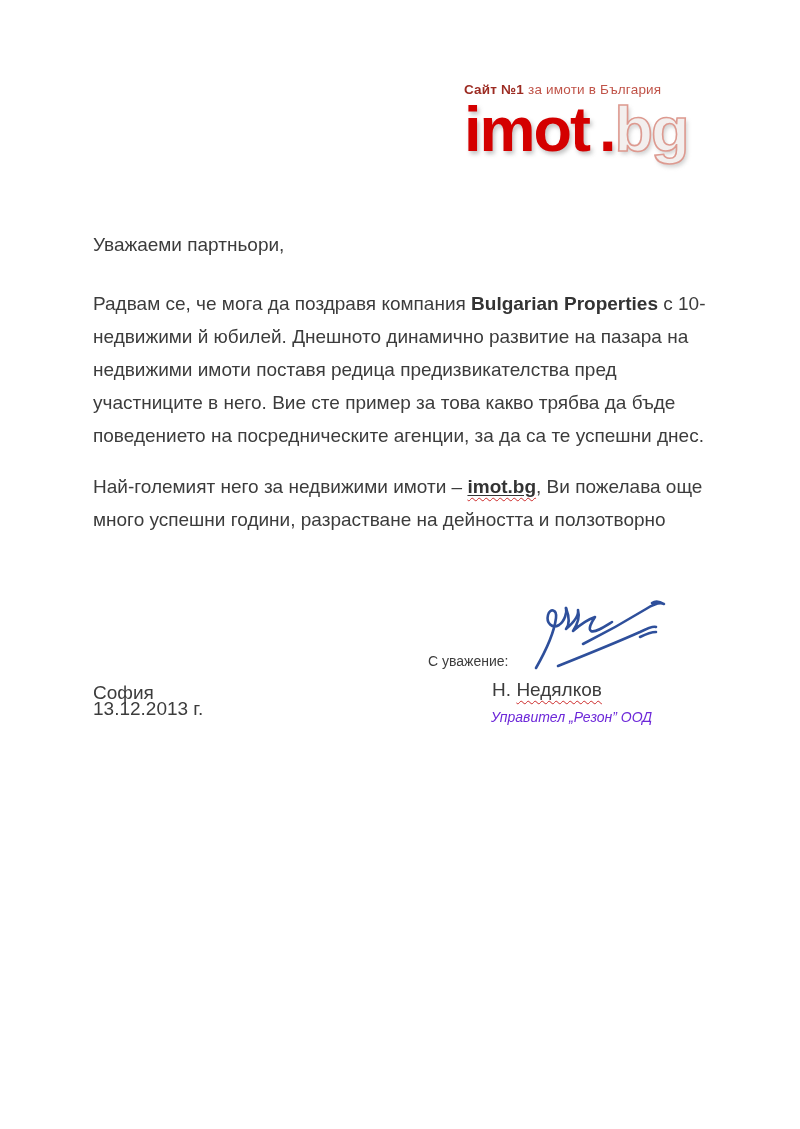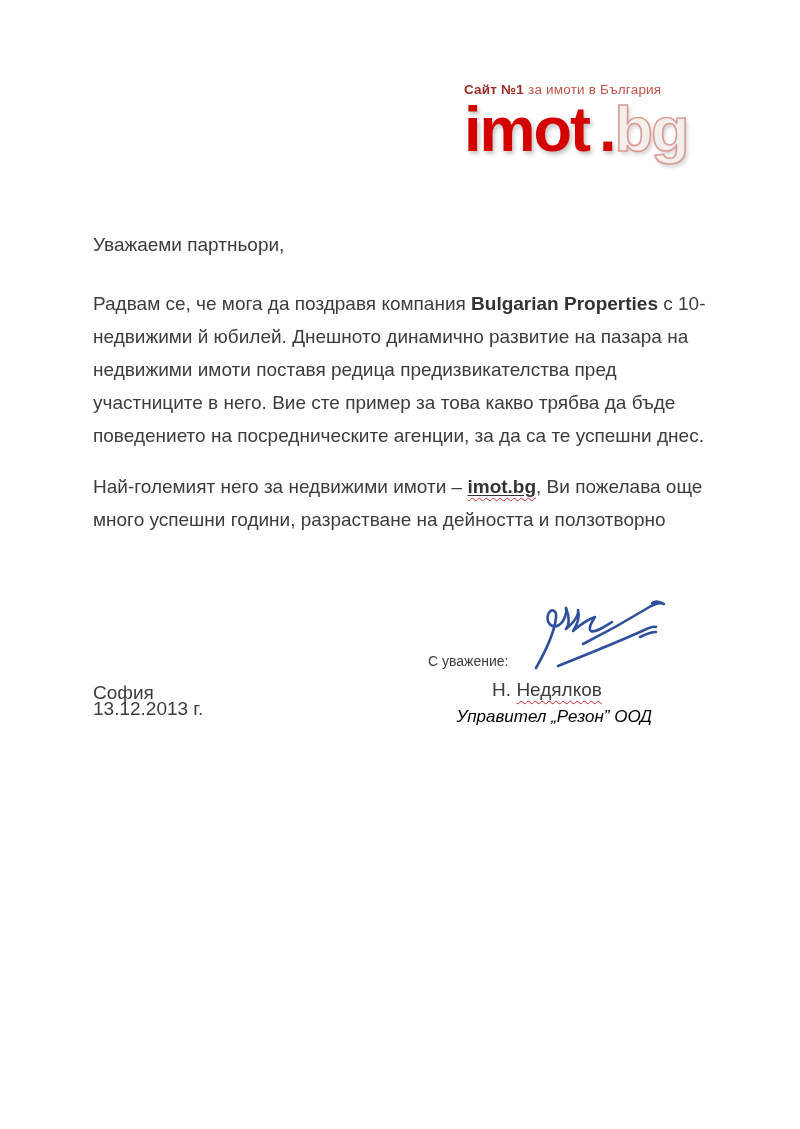--- a/index.html
+++ b/index.html
@@ -58,21 +58,21 @@
   .city{position:absolute;left:93px;top:645px;font-size:19px;line-height:33px;margin-top:31px;}
   .date{position:absolute;left:93px;top:673px;font-size:19px;line-height:33px;margin-top:19px;}
   .regards{position:absolute;left:428px;top:645px;font-size:14px;line-height:33px;}
   .sig{position:absolute;left:528px;top:596px;width:145px;height:76px;}
   .name{
     position:absolute;left:437px;top:673px;width:220px;
     font-size:19px;line-height:33px;text-align:center;
   }
   .role{
     position:absolute;left:420px;top:702px;width:232px;
-    font-size:17px;line-height:30px;text-align:right;font-style:italic;color:#000000;
+    font-size:14px;line-height:30px;text-align:right;font-style:italic;color:#6d28d9;
   }
 </style>
 </head>
 <body>
 
 <div class="page">
 
   <div class="logo-block">
     <div class="tagline">
       <span class="tag-bold">Сайт №1</span><span class="tag-rest"> за имоти в България</span>

